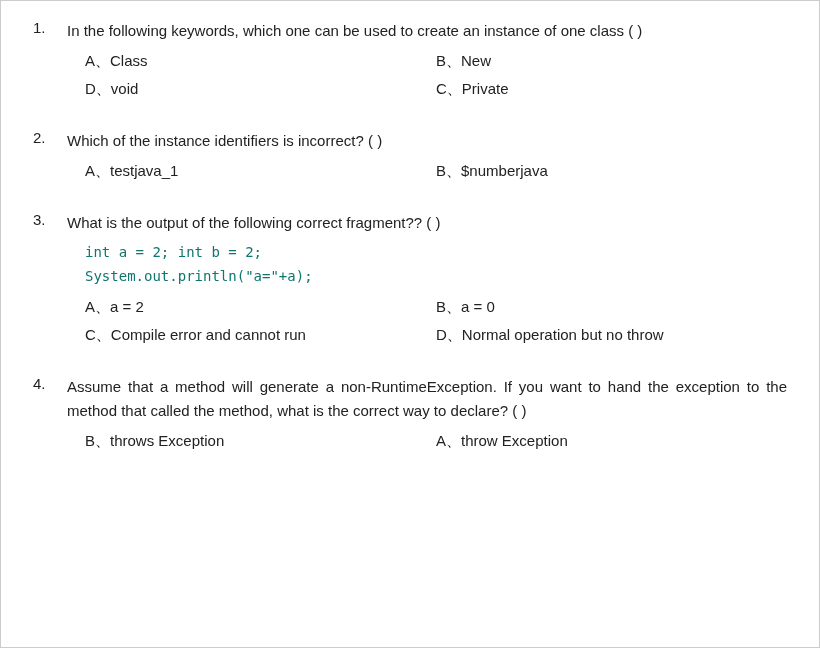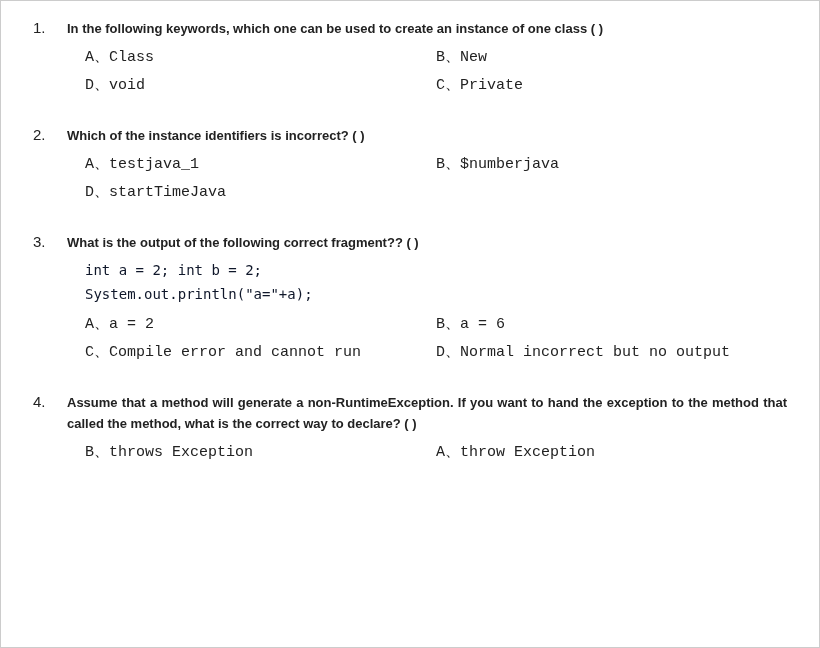--- a/index.html
+++ b/index.html
@@ -28,44 +28,42 @@
       align-items: flex-start;
       margin-bottom: 6px;
     }
     .question-number {
       min-width: 34px;
       font-size: 15px;
       color: #222;
     }
     .question-text {
       flex: 1;
-      font-size: 13px;
+      font-size: 15px;
       line-height: 1.6;
       text-align: justify;
-      font-weight: bold;
     }
     .code-block {
       margin: 4px 0 4px 52px;
       font-family: monospace;
       font-size: 14px;
       line-height: 1.7;
-      color: #0f172a;
+      color: #0f766e;
     }
     .options-grid {
       display: grid;
       grid-template-columns: 1fr 1fr;
       margin-left: 52px;
       margin-top: 6px;
       row-gap: 4px;
     }
     .option {
       font-size: 15px;
       line-height: 1.6;
       color: #222;
-      font-family: Liberation Mono, monospace;
     }
     .option-label {
       font-size: 15px;
     }
   </style>
 </head>
 <body>
 
 <div class="page-container">
   <div id="questions-wrapper">
@@ -82,37 +80,36 @@
         </div>
       </div>
       <div class="question-block">
         <div class="question-header">
           <span class="question-number">2.</span>
           <span class="question-text">Which of the instance identifiers is incorrect?  (  )</span>
         </div>
         <div class="options-grid">
           <div class="option"><span class="option-label">A、</span><span>testjava_1</span></div>
           <div class="option"><span class="option-label">B、</span><span>$numberjava</span></div>
-          <div class="option"><span class="option-label">D、</span><span>startTimeJava</span></div>
         </div>
       </div>
       <div class="question-block">
         <div class="question-header">
           <span class="question-number">3.</span>
           <span class="question-text">What is the output of the following correct fragment??  (      )</span>
         </div>
         <div class="code-block">
           <div>int a = 2; int b = 2;</div>
           <div>    System.out.println("a="+a);</div>
         </div>
         <div class="options-grid">
           <div class="option"><span class="option-label">A、</span><span>a = 2</span></div>
-          <div class="option"><span class="option-label">B、</span><span>a = 6</span></div>
+          <div class="option"><span class="option-label">B、</span><span>a = 0</span></div>
           <div class="option"><span class="option-label">C、</span><span>Compile error and cannot run</span></div>
-          <div class="option"><span class="option-label">D、</span><span>Normal incorrect but no output</span></div>
+          <div class="option"><span class="option-label">D、</span><span>Normal operation but no throw</span></div>
         </div>
       </div>
       <div class="question-block">
         <div class="question-header">
           <span class="question-number">4.</span>
           <span class="question-text">Assume that a method will generate a non-RuntimeException. If you want to hand the exception to the method that called the method, what is the correct way to declare?   (        )</span>
         </div>
         <div class="options-grid">
           <div class="option"><span class="option-label">B、</span><span>throws Exception</span></div>
           <div class="option"><span class="option-label">A、</span><span>throw Exception</span></div>

